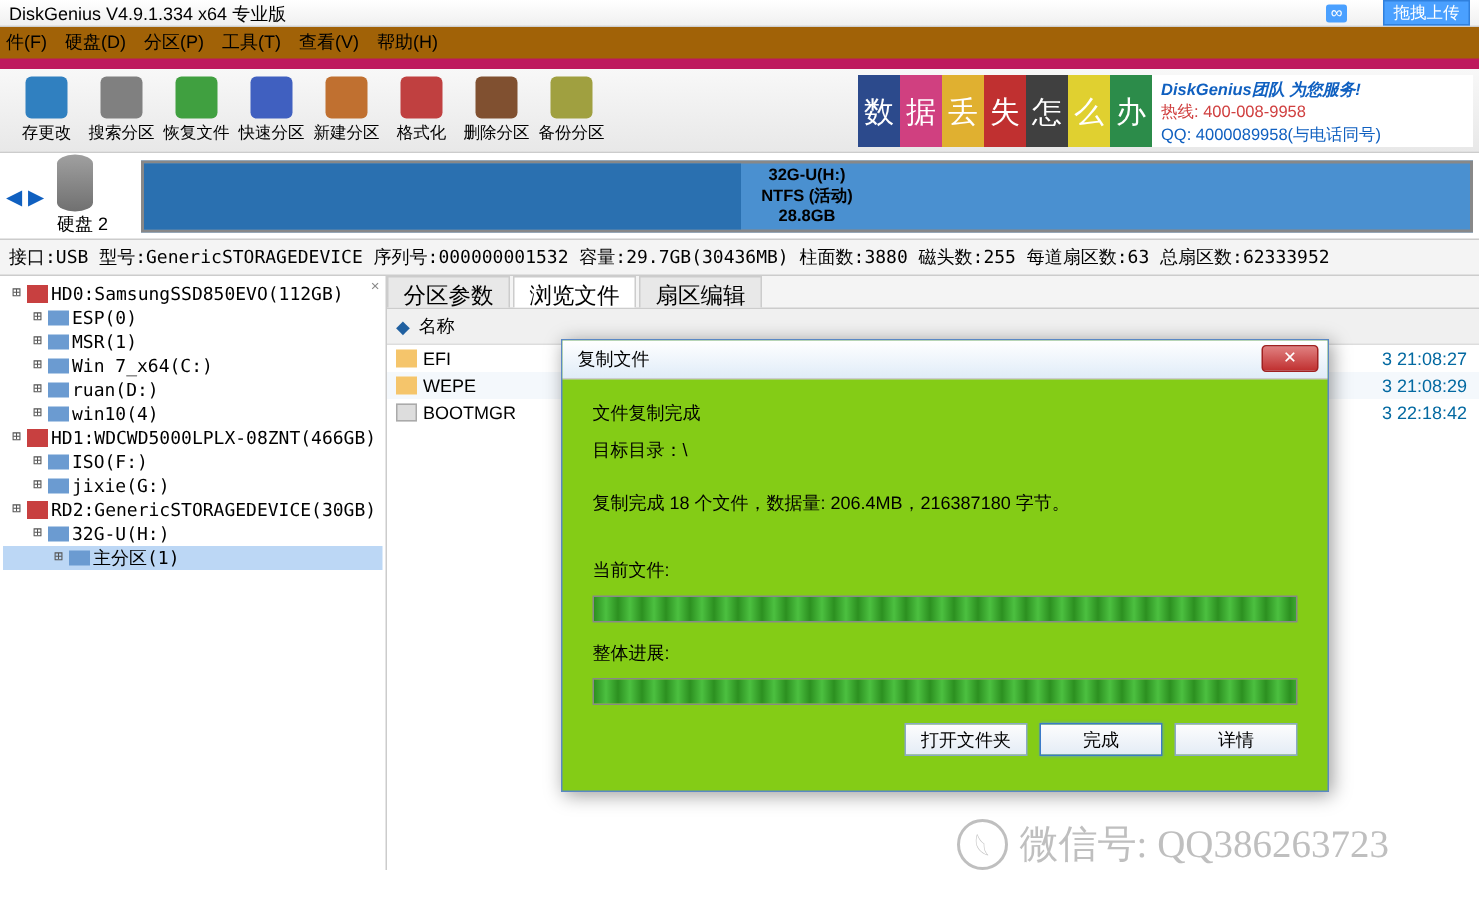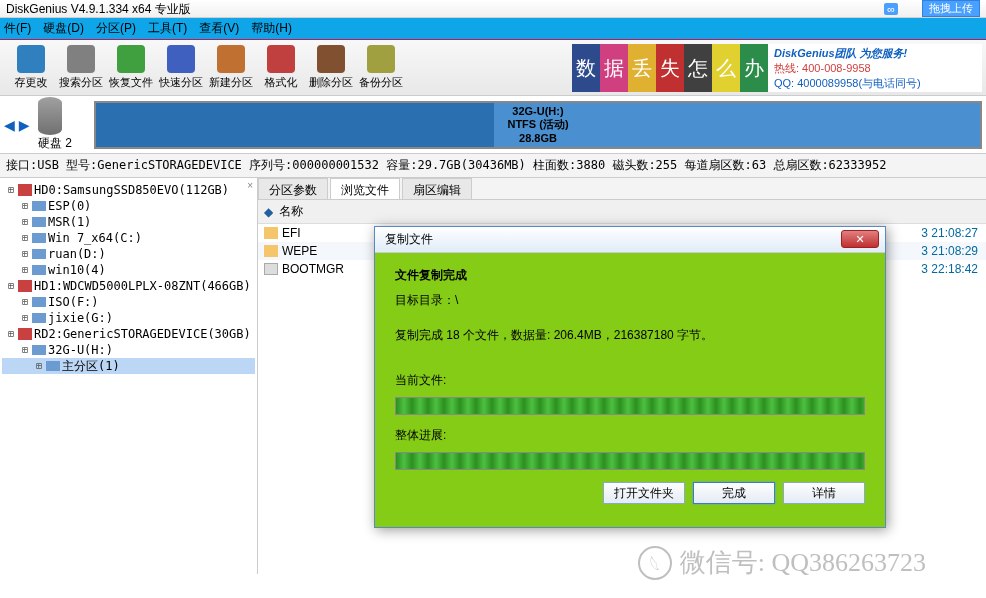--- a/index.html
+++ b/index.html
@@ -1,21 +1,21 @@
 <!DOCTYPE html>
 <html><head>
 <meta charset="utf-8">
 <style>
 * { box-sizing: border-box; margin: 0; padding: 0; }
 body { font-family: "Microsoft YaHei", SimSun, sans-serif; font-size: 12px; background: #fff; width: 986px; height: 598px; overflow: hidden; position: relative; }
 .titlebar { background: linear-gradient(#fff, #f0f0f0); height: 18px; padding: 1px 6px; border-bottom: 1px solid #d0d0d0; display: flex; justify-content: space-between; }
 .titlebar .right { display: flex; align-items: center; gap: 4px; }
 .upload-btn { background: #4aa0ff; color: #fff; padding: 0 3px; border-radius: 2px; font-size: 11px; }
 .upload-text { background: #4aa0ff; color: #fff; padding: 0 6px; border: 1px solid #3080dd; font-size: 11px; margin-left: 20px; }
-.menubar { background: #0ea5e9; border-bottom: 1px solid #be185d; padding: 2px 4px; display: flex; gap: 12px; text-align: center; }
+.menubar { background: #a16207; border-bottom: 7px solid #be185d; padding: 2px 4px; display: flex; gap: 12px; text-align: center; }
 .menubar span { cursor: default; }
 .toolbar { background: linear-gradient(#f8f8f8, #e8e8e8); border-bottom: 1px solid #ccc; padding: 4px 6px; display: flex; align-items: center; position: relative; height: 56px; }
 .tb-item { display: flex; flex-direction: column; align-items: center; width: 50px; cursor: pointer; }
 .tb-icon { width: 28px; height: 28px; border-radius: 4px; margin-bottom: 2px; }
 .tb-label { font-size: 11px; }
 .banner { position: absolute; right: 4px; top: 4px; width: 410px; height: 48px; display: flex; }
 .banner-left { display: flex; }
 .bsq { width: 28px; height: 48px; color: #fff; display: flex; align-items: center; justify-content: center; font-size: 20px; font-family: KaiTi, serif; }
 .banner-right { flex: 1; background: #fff; padding: 2px 6px; font-size: 11px; }
 .diskmap { background: #fff; border-bottom: 1px solid #ccc; padding: 4px; display: flex; align-items: center; height: 58px; }
@@ -30,21 +30,21 @@
 .tree-pane { width: 258px; border-right: 1px solid #ccc; background: #fff; overflow: hidden; position: relative; }
 .tree-close { position: absolute; right: 4px; top: 2px; font-size: 10px; color: #888; }
 .tree { padding: 4px 2px; font-family: SimSun, monospace; line-height: 16px; }
 .tree-row { display: flex; align-items: center; white-space: nowrap; padding: 0 2px; }
 .tree-row.sel { background: #bcd7f5; }
 .ti { display: inline-block; width: 14px; text-align: center; font-size: 10px; color: #555; }
 .tdisk { width: 14px; height: 12px; background: #c84040; display: inline-block; margin-right: 2px; }
 .tpart { width: 14px; height: 10px; background: #6b9bd1; display: inline-block; margin-right: 2px; }
 .right-pane { flex: 1; display: flex; flex-direction: column; background: #fff; }
 .tabs { background: #f4f4f4; border-bottom: 1px solid #ccc; display: flex; height: 22px; }
-.tab { padding: 3px 10px; border: 1px solid #ccc; border-bottom: none; background: #e8e8e8; margin-right: 2px; font-size: 12px; }
+.tab { padding: 3px 10px; border: 1px solid #ccc; border-bottom: none; background: #e8e8e8; margin-right: 2px; font-size: 15px; }
 .tab.active { background: #fff; }
 .file-head { display: flex; background: #f0f0f0; border-bottom: 1px solid #ddd; padding: 3px 6px; align-items: center; }
 .file-list { flex: 1; background: #fff; }
 .file-row { display: flex; height: 18px; align-items: center; padding-left: 6px; }
 .file-row:nth-child(even) { background: #f4f8fc; }
 .fico { width: 14px; height: 12px; background: #f5c56b; display: inline-block; margin-right: 4px; }
 .fico.file { background: #ddd; border: 1px solid #aaa; }
 .file-time { margin-left: auto; margin-right: 8px; color: #0369a1; }
 .dialog { position: absolute; left: 374px; top: 226px; width: 512px; height: 302px; background: #84cc16; border: 1px solid #5a88c4; box-shadow: 2px 2px 12px rgba(0,0,0,0.4); z-index: 100; }
 .dlg-title { height: 26px; background: linear-gradient(#fff, #e0ecf8); display: flex; align-items: center; padding-left: 10px; border-bottom: 1px solid #ccc; position: relative; }
@@ -254,21 +254,21 @@
       </div>
   </div>
 </div>
 
 <div class="dialog">
   <div class="dlg-title">
     <span>复制文件</span>
     <div class="dlg-close">✕</div>
   </div>
   <div class="dlg-body">
-    <p style="font-weight:bold">文件复制完成</p>
+    <p style="font-weight:normal">文件复制完成</p>
     <p>目标目录：\</p>
     <p style="margin-top:18px;margin-bottom:28px">复制完成 18 个文件，数据量: 206.4MB，216387180 字节。</p>
     <p>当前文件:</p>
     <div class="progress">
         <div class="progress-fill" style="width:100%"></div>
       </div>
     <p>整体进展:</p>
     <div class="progress">
         <div class="progress-fill" style="width:100%"></div>
       </div>

